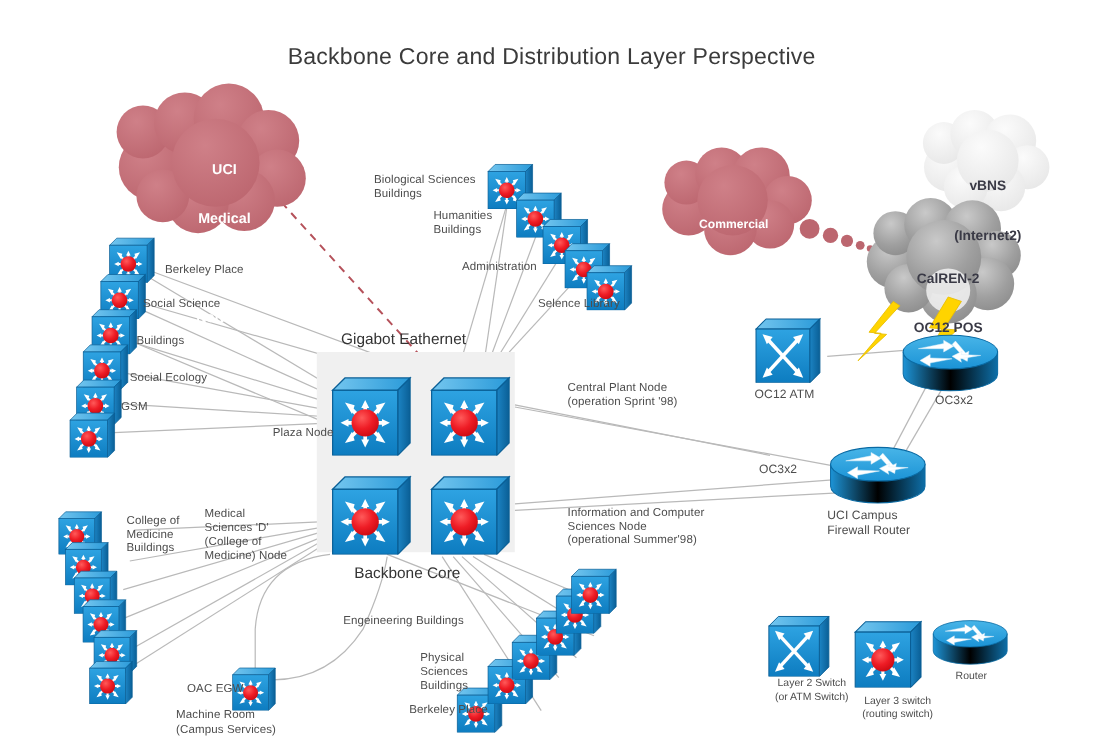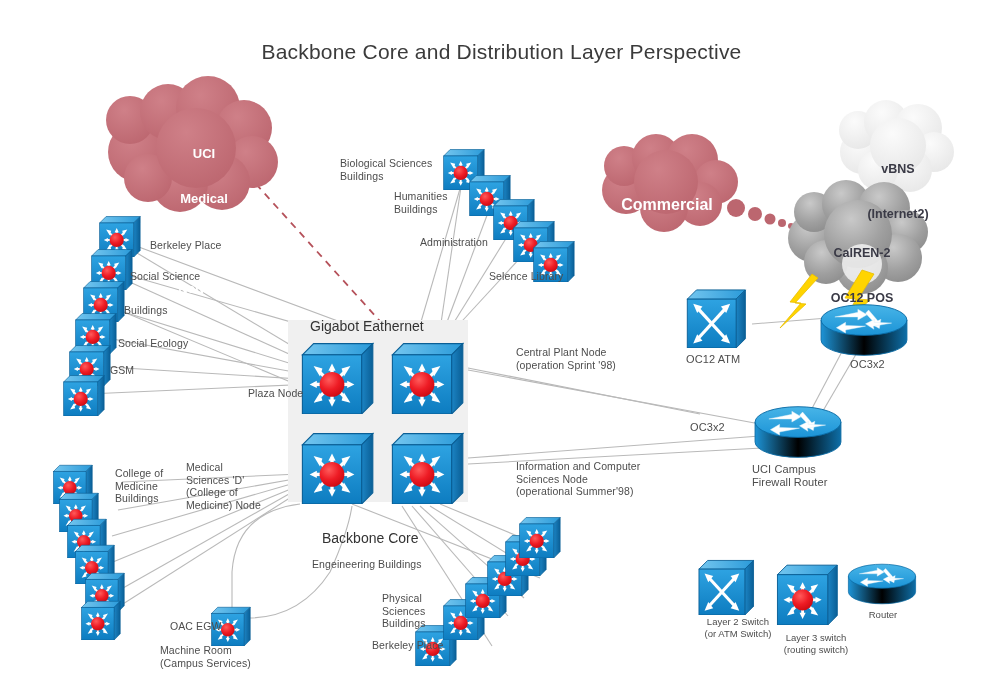--- a/index.html
+++ b/index.html
@@ -20,21 +20,21 @@
     letter-spacing:0.1px;
   }
 
   #title{
     position:absolute;left:0;top:28px;width:1003px;
     text-align:center;
     font-size:21px;color:#3b3b3b;letter-spacing:0.2px;
   }
 
   .section-lbl{
-    position:absolute;font-size:14px;color:#333333;white-space:pre;margin-top:18px;
+    position:absolute;font-size:14px;color:#333333;white-space:pre;
   }
 
   .cloudtxt{
     position:absolute;white-space:pre;text-align:center;
     font-weight:bold;line-height:15px;
   }
   .cloudtxt.white{color:#ffffff;}
   .cloudtxt.dark{color:#3a3a46;}
 
   #keybox{
@@ -327,21 +327,21 @@
     <use href="#rtr" x="846" y="548" width="72" height="48"></use>
   </svg>
 
   <div class="cloudtxt white" style="left:156px;top:104px;width:96px;font-size:13px;">
     <div>UCI</div>
     <div>Medical</div>
     <div>Center</div>
     <div>Network</div>
   </div>
 
-  <div class="cloudtxt white" style="left:606px;top:155px;width:122px;font-size:16px;">
+  <div class="cloudtxt white" style="left:606px;top:155px;width:122px;font-size:11px;">
     <div>Commercial</div>
     <div>Internet</div>
   </div>
 
   <div class="cloudtxt dark" style="left:838px;top:120px;width:120px;font-size:12.5px;">
     <div>vBNS</div>
     <div>(Internet2)</div>
   </div>
 
   <div class="cloudtxt dark" style="left:806px;top:204px;width:112px;font-size:12.5px;">

